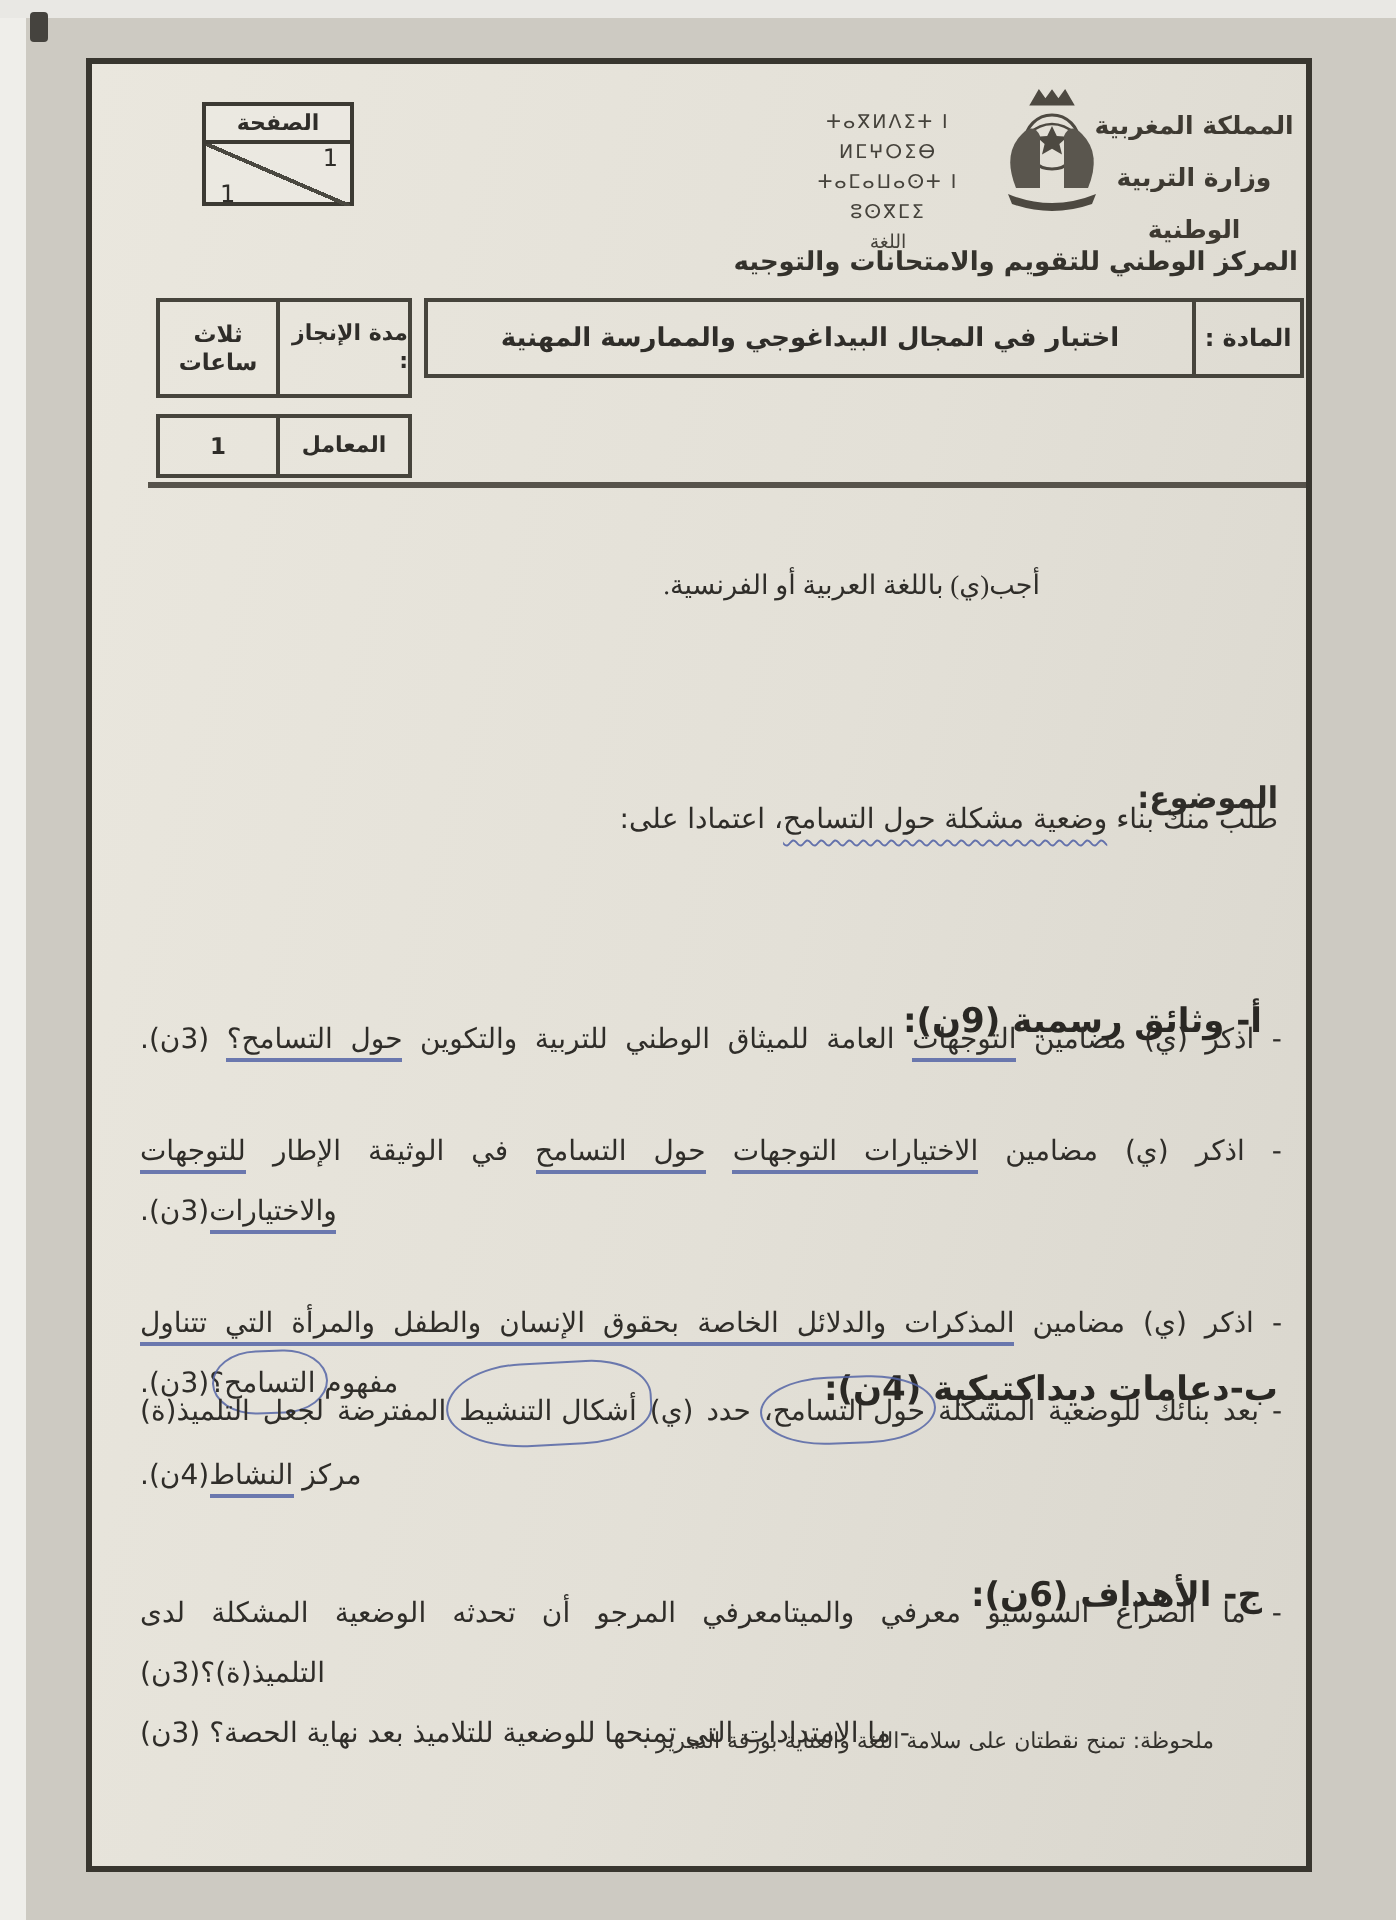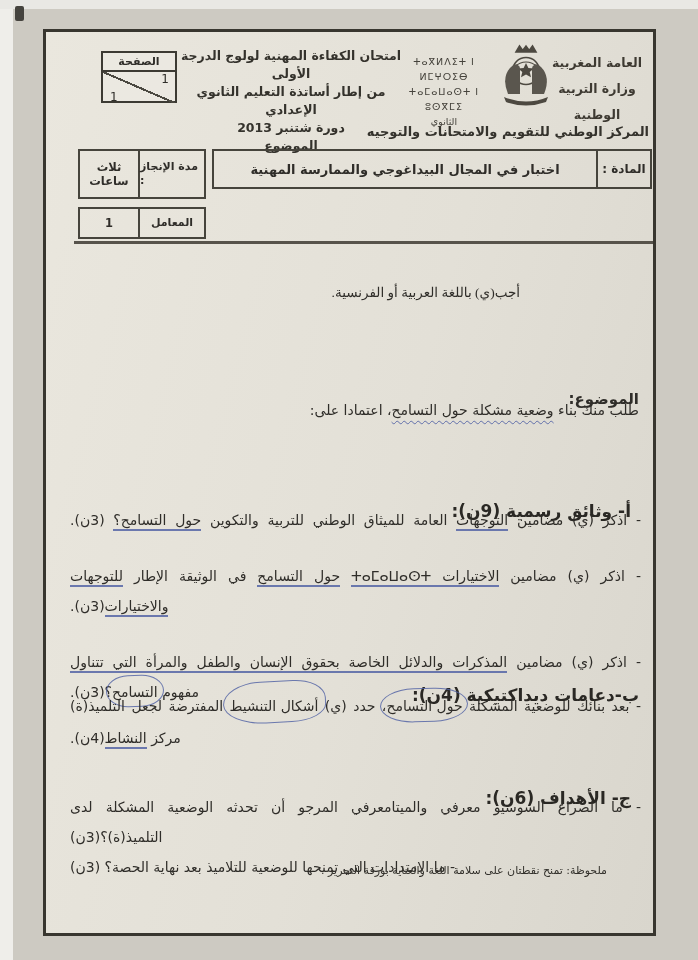--- a/index.html
+++ b/index.html
@@ -41,21 +41,21 @@
   
   .subject-box{left:166px;top:117px;right:1px;height:40px;box-sizing:border-box;
                border:2px solid #46443c;display:flex;direction:rtl;align-items:stretch;}
   .subject-label{width:52px;display:flex;align-items:center;justify-content:center;
                  font-weight:700;font-size:12px;border-left:2px solid #46443c;}
   .subject-value{flex:1;display:flex;align-items:center;justify-content:center;
                  font-weight:700;font-size:13px;}
   .dur-row{left:32px;width:128px;box-sizing:border-box;border:2px solid #46443c;
            display:flex;direction:rtl;align-items:stretch;}
   .dur-row .cell-label{width:64px;border-left:2px solid #46443c;display:flex;align-items:center;
-           justify-content:center;text-align:left;font-weight:700;font-size:11px;line-height:14px;}
+           justify-content:center;text-align:right;font-weight:700;font-size:11px;line-height:14px;}
   .dur-row .cell-value{flex:1;display:flex;align-items:center;justify-content:center;
            text-align:center;font-weight:700;font-size:11.5px;line-height:14px;}
   .dur-1{top:117px;height:50px;}
   .dur-2{top:175px;height:32px;}
 
   .rule{left:28px;right:0;top:209px;height:2.5px;background:#57534b;}
 
   
   .instruction{top:252px;right:133px;font-size:13.5px;font-family:Liberation Serif, serif;}
   .topic-label{top:358px;right:14px;font-weight:700;font-size:15px;text-align:center;}
@@ -94,52 +94,46 @@
 </head>
 <body>
 
 <div class="edge-strip-left"></div>
 <div class="edge-strip-top"></div>
 <div class="scan-speck"></div>
 
 <div class="frame">
 
   <div class="abs kingdom">
-    <div>العامة المغربية</div>
+    <div>المملكة المغربية</div>
     <div>وزارة التربية الوطنية</div>
   </div>
 
   <div class="abs emblem">
     <svg viewBox="0 0 60 64" width="62" height="64" aria-hidden="true">
       <g fill="none" stroke="#4d4941" stroke-width="1.6">
         <path d="M20 10 l3.5 -6 3.2 4.5 3.3 -4.5 3.2 4.5 3.3 -4.5 3.5 6 z" fill="#4d4941"></path>
         <circle cx="30" cy="29" r="13.5"></circle>
         <path d="M30 21 l2.4 5 5.4 .4 -4.1 3.6 1.3 5.3 -5 -2.9 -5 2.9 1.3 -5.3 -4.1 -3.6 5.4 -.4 z" fill="#4d4941" stroke="none"></path>
         <path d="M18 25 q12 -10 24 0" stroke-width="1.1"></path>
         <path d="M12 52 q-7 -17 3 -27 q6 -6 9 1 l0 26 z" fill="#5a564e" stroke="none"></path>
         <path d="M48 52 q7 -17 -3 -27 q-6 -6 -9 1 l0 26 z" fill="#5a564e" stroke="none"></path>
         <path d="M8 55 q22 9 44 0 l-2 5 q-20 7 -40 0 z" fill="#4d4941" stroke="none"></path>
       </g>
     </svg>
   </div>
 
   <div class="abs tifinagh">
     <div>ⵜⴰⴳⵍⴷⵉⵜ ⵏ ⵍⵎⵖⵔⵉⴱ</div>
     <div>ⵜⴰⵎⴰⵡⴰⵙⵜ ⵏ ⵓⵙⴳⵎⵉ</div>
-    <div>الثانوي</div>
+    <div>اللغة</div>
   </div>
 
   <div class="abs org-line">المركز الوطني للتقويم والامتحانات والتوجيه</div>
 
-  <div class="abs exam-title">
-    <div>امتحان الكفاءة المهنية لولوج الدرجة الأولى</div>
-    <div>من إطار أساتذة التعليم الثانوي الإعدادي</div>
-    <div>دورة شتنبر 2013</div>
-    <div>الموضوع</div>
-  </div>
 
   <div class="abs page-box">
     <div class="pb-head">الصفحة</div>
     <div class="pb-body">
       <span class="pb-cur">1</span>
       <span class="pb-tot">1</span>
     </div>
   </div>
 
   <div class="abs subject-box">
@@ -167,21 +161,21 @@
     <span>طلب منك بناء </span><span class="wavy">وضعية مشكلة حول التسامح</span><span>، اعتمادا على:</span>
   </div>
 
   <div class="abs sec-title a-title">أ- وثائق رسمية (9ن):</div>
 
   <div class="abs lines lines-a">
     <div class="ln just">
       <span>- اذكر (ي) مضامين </span><span class="pu">التوجهات</span><span> العامة للميثاق الوطني للتربية والتكوين </span><span class="pu">حول التسامح؟</span><span> (3ن).</span>
     </div>
     <div class="ln just">
-      <span>- اذكر (ي) مضامين </span><span class="pu">الاختيارات ⵜⴰⵎⴰⵡⴰⵙⵜ</span><span> </span><span class="pu">حول التسامح</span><span> في الوثيقة الإطار </span><span class="pu">للتوجهات</span>
+      <span>- اذكر (ي) مضامين </span><span class="pu">الاختيارات التوجهات</span><span> </span><span class="pu">حول التسامح</span><span> في الوثيقة الإطار </span><span class="pu">للتوجهات</span>
     </div>
     <div class="ln right ind-a2">
       <span class="pu">والاختيارات</span><span>(3ن).</span>
     </div>
     <div class="ln just">
       <span>- اذكر (ي) مضامين </span><span class="pu">المذكرات والدلائل الخاصة بحقوق الإنسان والطفل والمرأة التي تتناول</span>
     </div>
     <div class="ln right ind-a3">
       <span>مفهوم </span><span class="oval">التسامح</span><span>؟(3ن).</span>
     </div>

